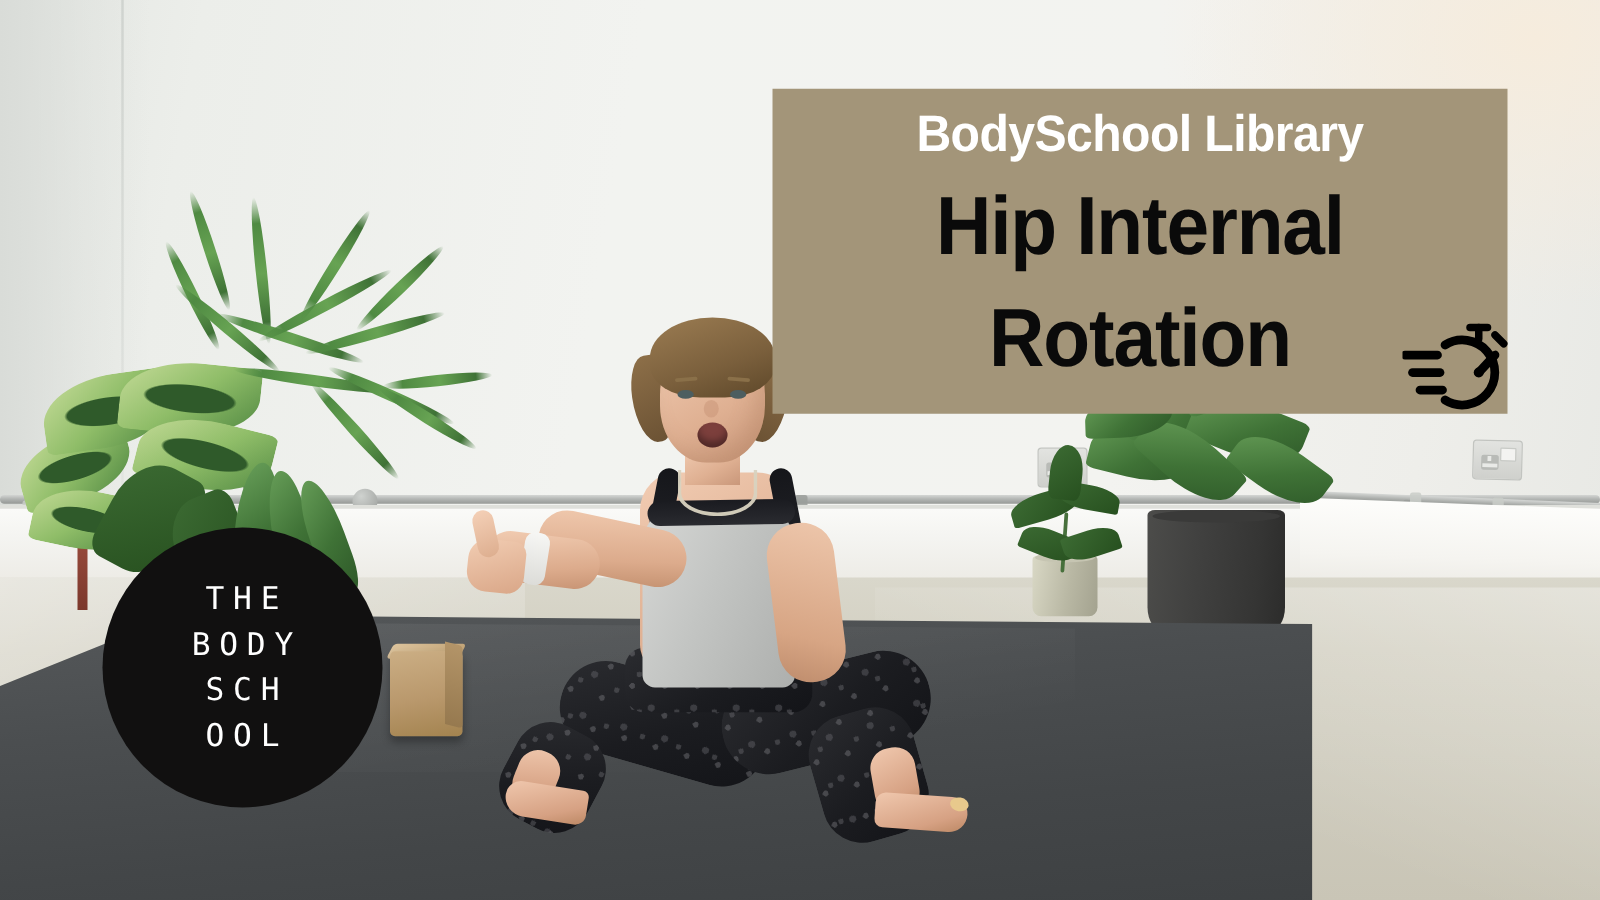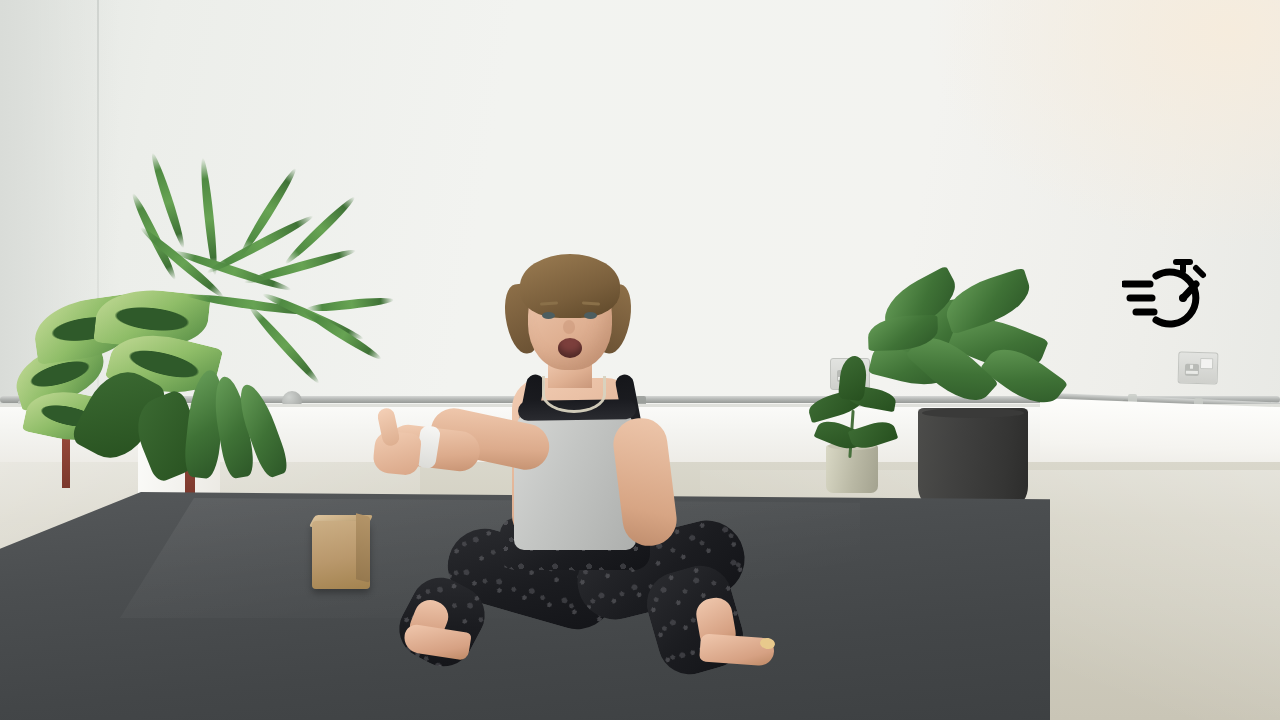--- a/index.html
+++ b/index.html
@@ -494,21 +494,32 @@
     <div class="pc skin head"></div>
     <div class="hair"></div>
     <div class="brow" style="left:180px;top:52px;transform:rotate(-4deg);"></div>
     <div class="brow" style="left:222px;top:52px;transform:rotate(4deg);"></div>
     <div class="eye" style="left:182px;top:62px;"></div>
     <div class="eye" style="left:224px;top:62px;"></div>
     <div class="nose"></div>
     <div class="mouth"></div>
   </div>
 
-
+  <div class="logo">
+    <div class="logo-line">THE</div>
+    <div class="logo-line">BODY</div>
+    <div class="logo-line">SCH</div>
+    <div class="logo-line">OOL</div>
+  </div>
+
+  <div class="card">
+    <div class="card-sub">BodySchool Library</div>
+    <div class="card-t1">Hip Internal</div>
+    <div class="card-t2">Rotation</div>
+  </div>
 
   <div class="stopwatch">
     <svg viewBox="0 0 86 74" width="86" height="74" aria-hidden="true">
       <g fill="none" stroke="#000" stroke-width="7" stroke-linecap="round">
         <line x1="2" y1="26" x2="28" y2="26"></line>
         <line x1="8" y1="40" x2="30" y2="40"></line>
         <line x1="14" y1="54" x2="32" y2="54"></line>
       </g>
       <path d="M34 18 A26 26 0 1 1 34 62" fill="none" stroke="#000" stroke-width="7" stroke-linecap="round"></path>
       <g stroke="#000" stroke-width="6" stroke-linecap="round">

